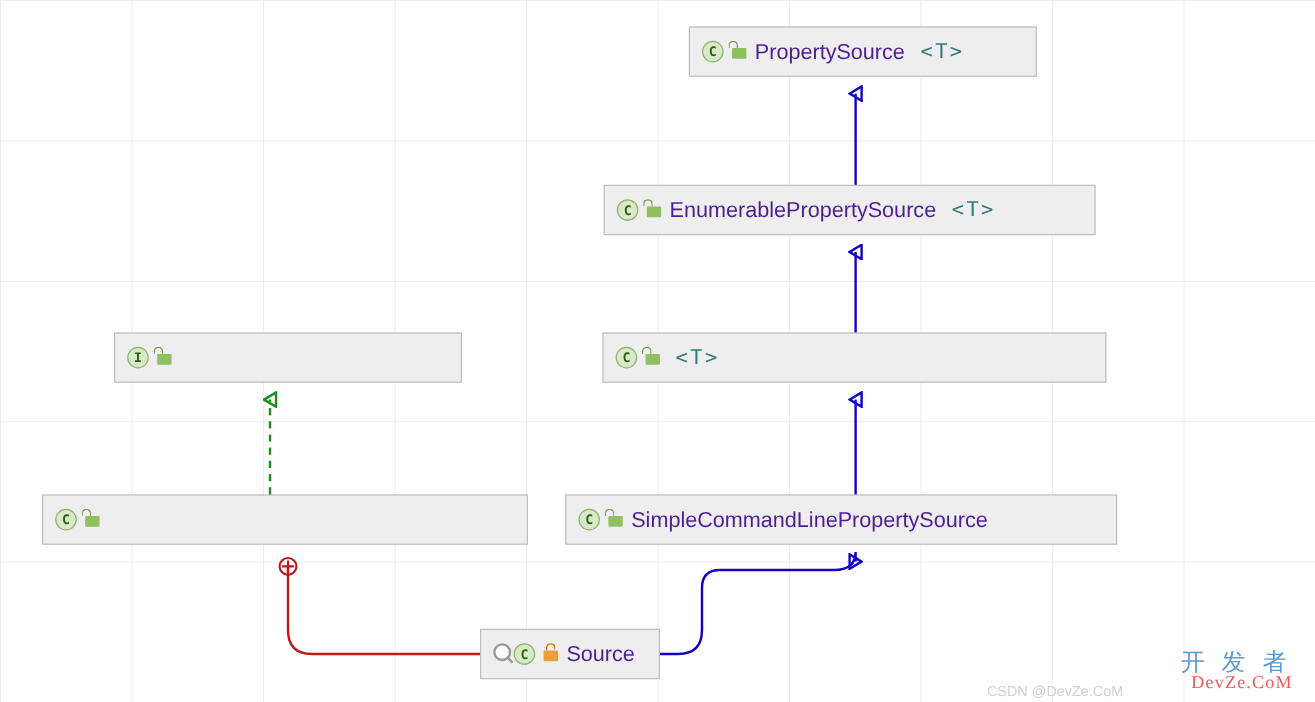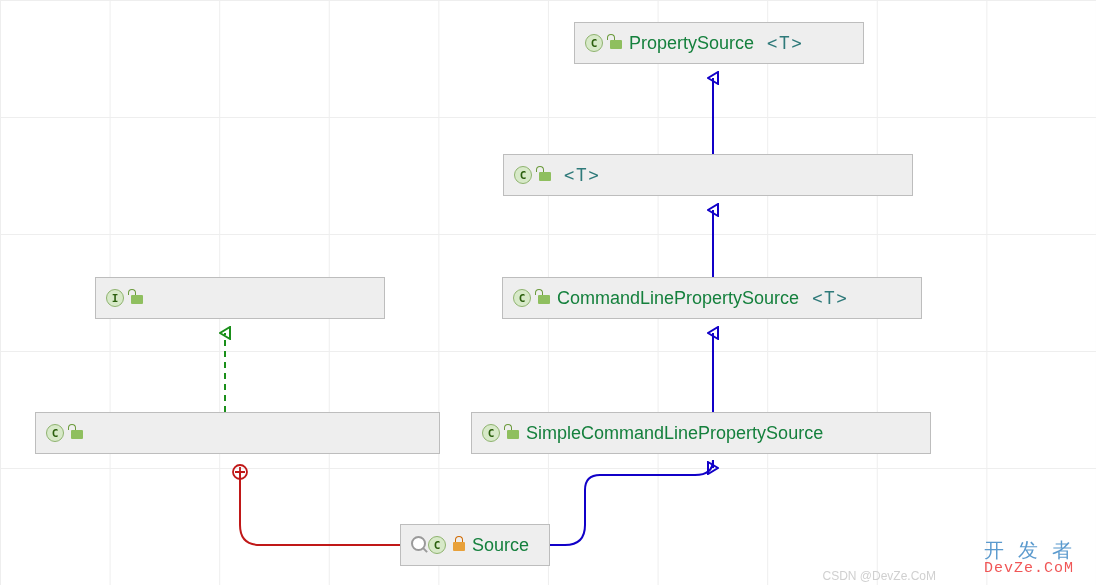--- a/index.html
+++ b/index.html
@@ -111,35 +111,35 @@
       border-radius: 1px;
       left: 0; top: 3px;
     }
     .type-param {
       color: #2f7a7a;
       font-family: Consolas, monospace;
       font-size: 17px;
       letter-spacing: 2px;
       margin-left: 6px;
     }
-    .name { color: #15803d; }
+    .name { color: #4c1d95; }
     svg.connectors {
       position: absolute;
       inset: 0;
       width: 1096px;
       height: 585px;
       pointer-events: none;
     }
     .watermark {
       position: absolute;
       right: 10px;
       bottom: 8px;
-      text-align: left;
+      text-align: center;
       color: #4a90c9;
-      font-family: Liberation Mono, monospace;
+      font-family: Liberation Serif, serif;
       line-height: 1.1;
       opacity: 0.9;
       user-select: none;
     }
     .watermark .cn { font-size: 20px; letter-spacing: 14px; }
     .watermark .en { font-size: 15px; letter-spacing: 1px; margin-top: -2px; color: #ef4444; }
     .credit {
       position: absolute;
       bottom: 2px;
       right: 160px;
@@ -157,32 +157,32 @@
 <div class="node" style="left:574px; top:22px; width:290px;">
   <span class="ic ic-class">C</span>
   <span class="ic-unlock"></span>
   <span class="name">PropertySource</span>
   <span class="type-param">&lt;T&gt;</span>
 </div>
 
 <div class="node" style="left:503px; top:154px; width:410px;">
   <span class="ic ic-class">C</span>
   <span class="ic-unlock"></span>
+  <span class="name">EnumerablePropertySource</span>
   <span class="type-param">&lt;T&gt;</span>
 </div>
 
 <div class="node" style="left:95px; top:277px; width:290px;">
   <span class="ic ic-iface">I</span>
   <span class="ic-unlock"></span>
 </div>
 
 <div class="node" style="left:502px; top:277px; width:420px;">
   <span class="ic ic-class">C</span>
   <span class="ic-unlock"></span>
-  <span class="name">CommandLinePropertySource</span>
   <span class="type-param">&lt;T&gt;</span>
 </div>
 
 <div class="node" style="left:35px; top:412px; width:405px;">
   <span class="ic ic-class">C</span>
   <span class="ic-unlock"></span>
 </div>
 
 <div class="node" style="left:471px; top:412px; width:460px;">
   <span class="ic ic-class">C</span>

